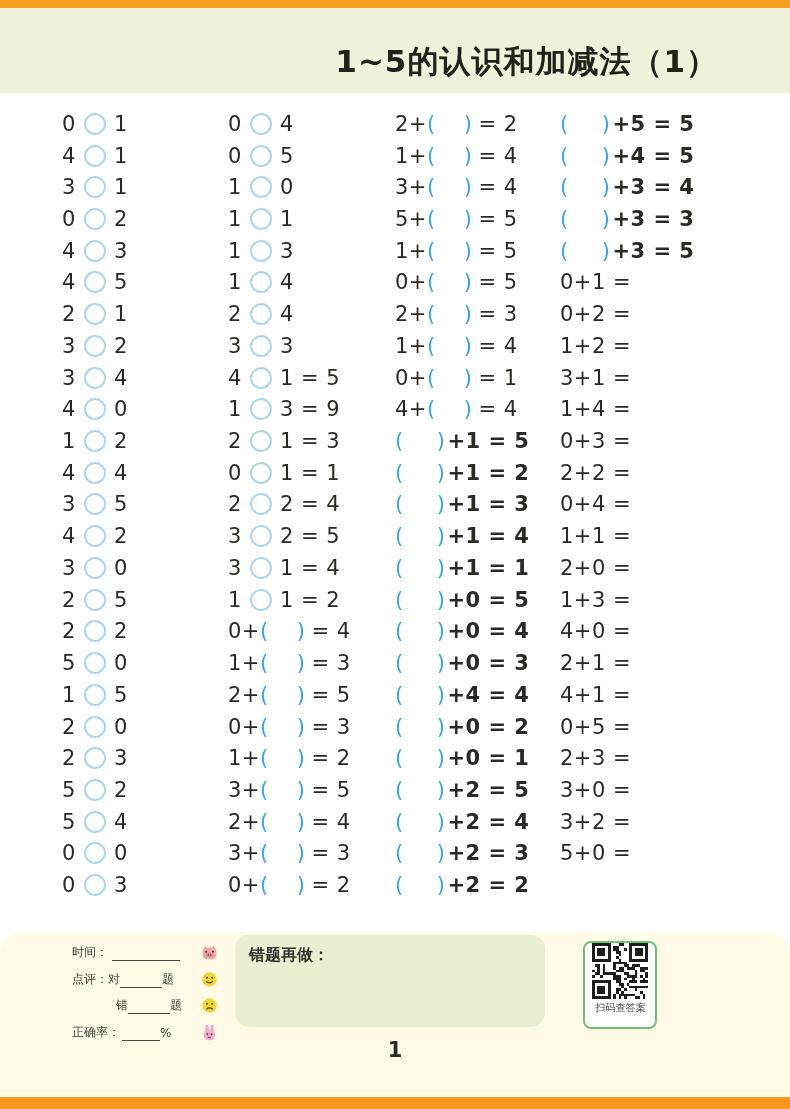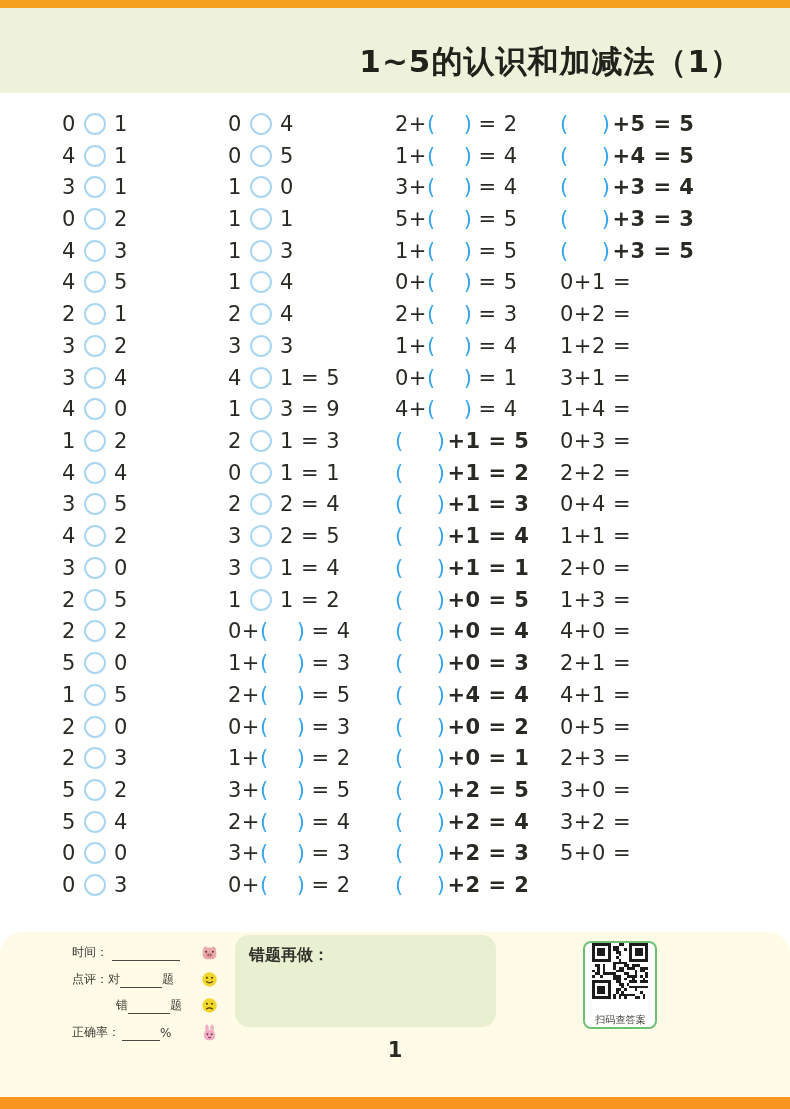--- a/index.html
+++ b/index.html
@@ -7,21 +7,21 @@
     position:relative;width:790px;height:1109px;margin:0 auto;
     background:#ffffff;overflow:hidden;
     font-family:"DejaVu Sans","Liberation Sans",sans-serif;
     color:var(--text-dark,#2a2a24);
   }
   .topbar{position:absolute;top:0;left:0;right:0;height:8px;background:var(--accent-orange,#f6a01f);}
   .header{
     position:absolute;top:8px;left:0;right:0;height:85px;
     background:var(--header-bg,#eff2db);
     display:flex;align-items:flex-end;justify-content:flex-end;
-    box-sizing:border-box;padding:0 48px 10px 0;
+    box-sizing:border-box;padding:0 72px 10px 0;
   }
   .title{font-size:31px;font-weight:bold;letter-spacing:1px;color:#22221c;}
 
   
   .exercise-area{position:absolute;top:93px;left:0;right:0;height:840px;}
   .col{position:absolute;top:15px;}
   .col0{left:62px;} .col1{left:228px;} .col2{left:395px;} .col3{left:560px;}
   .row{display:flex;align-items:center;height:31.72px;font-size:21px;letter-spacing:0.5px;white-space:nowrap;}
   .circle{
     display:inline-block;width:18px;height:18px;border-radius:50%;
@@ -47,29 +47,29 @@
     display:inline-block;border-bottom:1.5px solid #4a4a42;
     align-self:flex-end;margin-bottom:5px;
   }
   .blank.w-time{width:68px;margin-left:4px;}
   .blank.w-cnt{width:42px;}
   .blank.w-acc{width:38px;margin-left:2px;}
   .indent{display:inline-block;width:44px;}
   .s-icon{width:17px;height:17px;flex:0 0 auto;}
 
   .redo-box{
-    position:absolute;left:235px;top:3px;width:261px;height:92px;
+    position:absolute;left:235px;top:3px;width:310px;height:92px;
     background:var(--redo-box-bg,#e9f0d2);border-radius:14px;
     box-sizing:border-box;padding:10px 14px;
     font-size:16px;font-weight:600;color:#33332c;
   }
   .qr-box{
     position:absolute;left:583px;top:9px;width:74px;height:88px;
     background:#ffffff;border:2px solid var(--qr-border-green,#6fc275);border-radius:8px;
-    box-sizing:border-box;display:flex;flex-direction:column;align-items:center;justify-content:space-between;
+    box-sizing:border-box;display:flex;flex-direction:column;align-items:center;justify-content:flex-start;
   }
   .qr-label{font-size:11px;color:#4a4a42;white-space:nowrap;transform:scale(0.92);margin-top:1px;}
   .page-number{
     position:absolute;left:0;right:0;top:106px;text-align:center;
     font-size:21px;font-weight:bold;color:#2a2a24;
   }
 </style>
 </head>
 <body>
 

